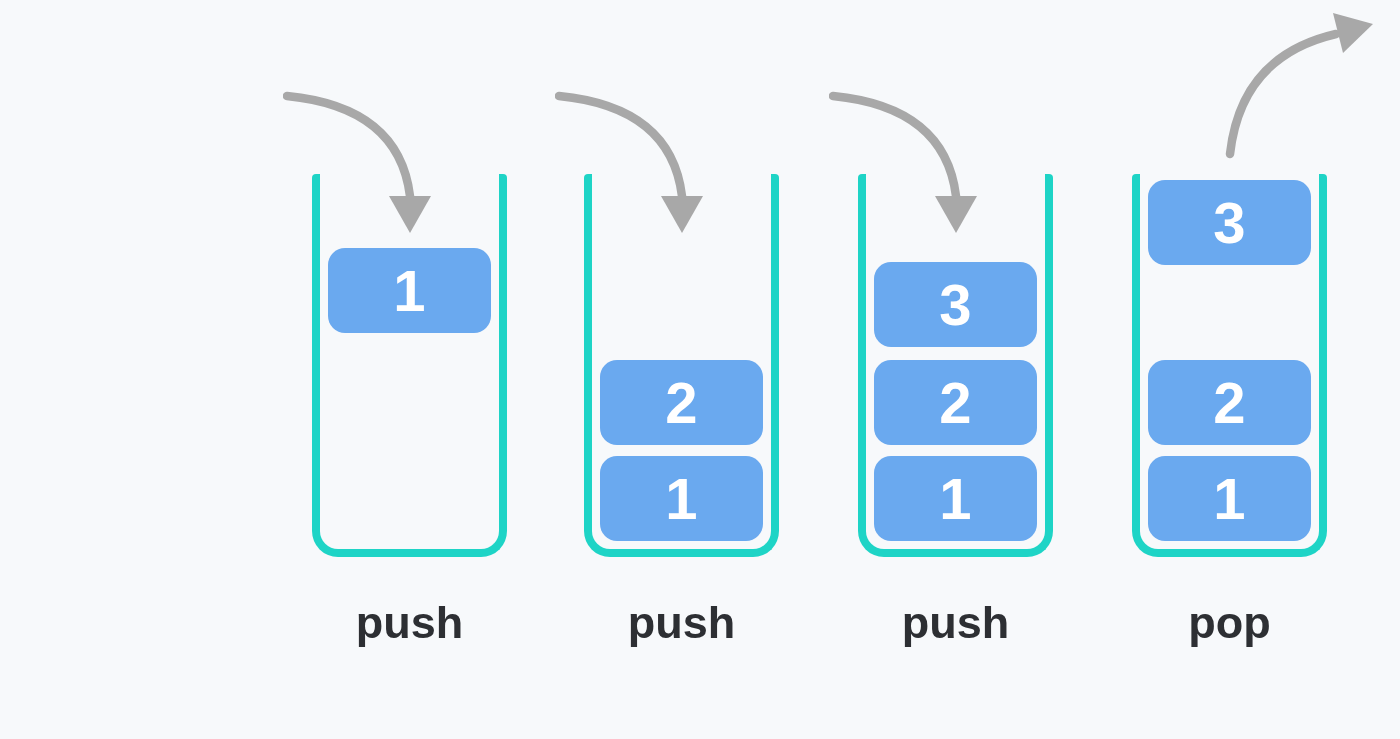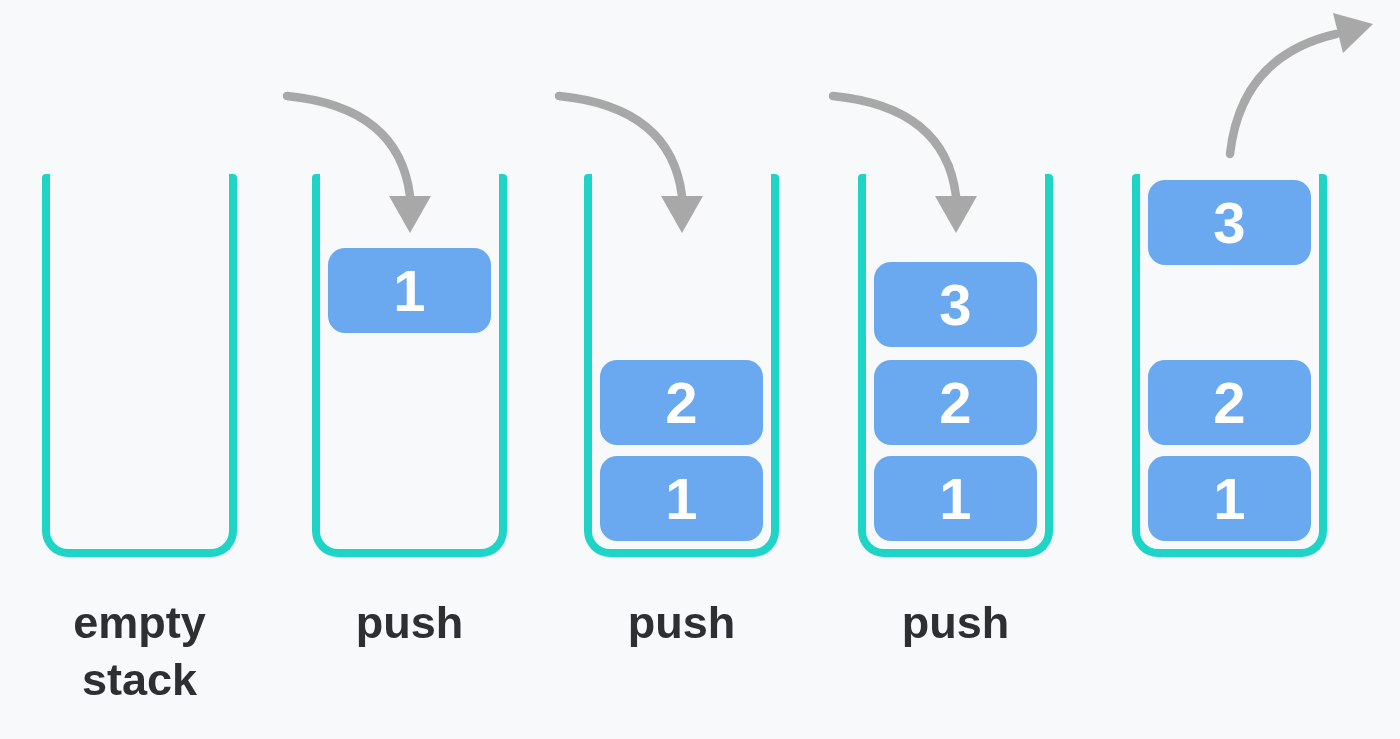--- a/index.html
+++ b/index.html
@@ -68,24 +68,20 @@
   .arrow-push-2 { left: 283px; top: 86px; }
   .arrow-push-3 { left: 555px; top: 86px; }
   .arrow-push-4 { left: 829px; top: 86px; }
   .arrow-pop   { left: 1222px; top: 8px; }
 </style>
 </head>
 <body>
 
 <div class="diagram">
 
-  <section class="stack stack-1">
-    <div class="tube"></div>
-    <div class="label">empty stack</div>
-  </section>
 
   <section class="stack stack-2">
     <div class="tube"></div>
     <div class="block slot-incoming">1</div>
     <div class="label">push</div>
   </section>
 
   <section class="stack stack-3">
     <div class="tube"></div>
     <div class="block slot-2">2</div>
@@ -99,20 +95,21 @@
     <div class="block slot-2">2</div>
     <div class="block slot-1">1</div>
     <div class="label">push</div>
   </section>
 
   <section class="stack stack-5">
     <div class="tube"></div>
     <div class="block slot-popped">3</div>
     <div class="block slot-2">2</div>
     <div class="block slot-1">1</div>
+    <div class="label">pop</div>
   </section>
 
   <svg class="arrow-svg arrow-push-2" width="160" height="155" viewBox="0 0 160 155">
     <path d="M 4 10 Q 116 21 127 110" fill="none" stroke="#a8a8a8" stroke-width="8.5" stroke-linecap="round"></path>
     <polygon points="106,110 148,110 127,147" fill="#a8a8a8"></polygon>
   </svg>
 
   <svg class="arrow-svg arrow-push-3" width="160" height="155" viewBox="0 0 160 155">
     <path d="M 4 10 Q 116 21 127 110" fill="none" stroke="#a8a8a8" stroke-width="8.5" stroke-linecap="round"></path>
     <polygon points="106,110 148,110 127,147" fill="#a8a8a8"></polygon>

